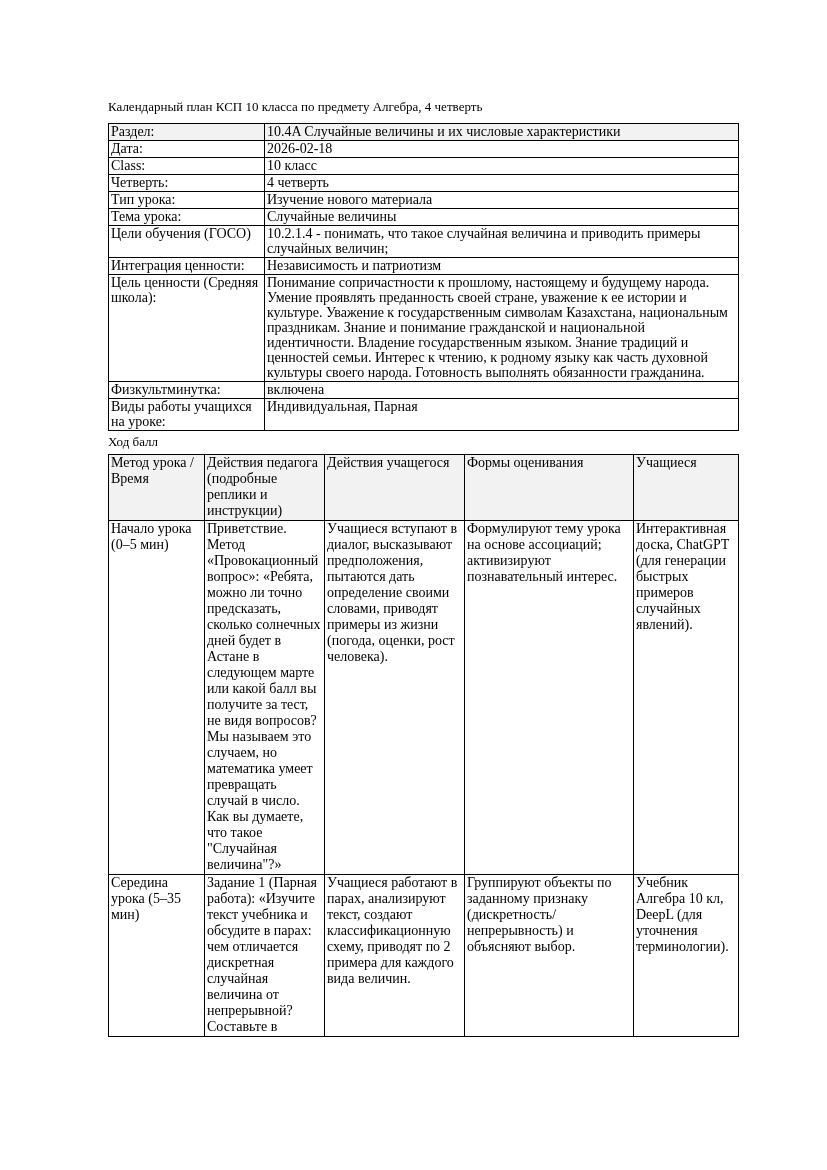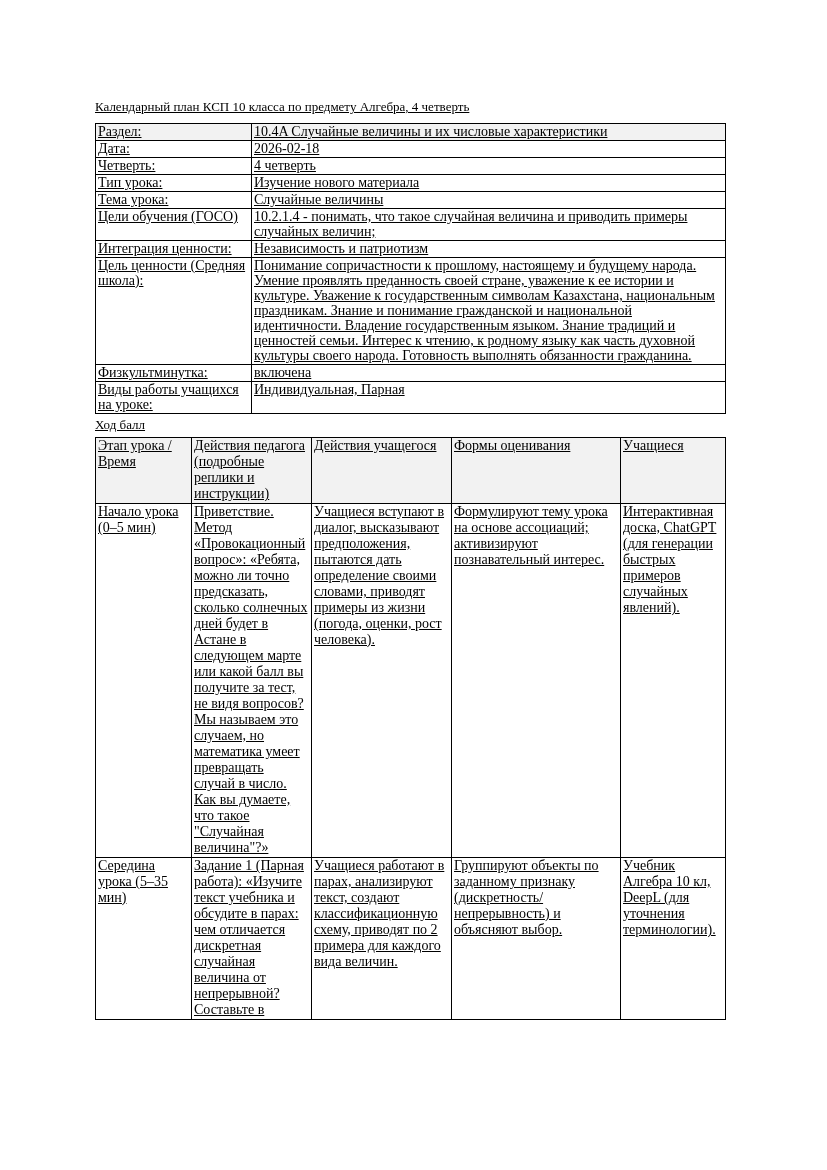--- a/index.html
+++ b/index.html
@@ -8,24 +8,23 @@
     background: #ffffff;
     width: 827px;
     height: 1170px;
     font-family: "Liberation Serif", "DejaVu Serif", serif;
     color: #000000;
     position: relative;
     overflow: hidden;
   }
   .page {
     position: absolute;
-    left: 95px;
+    left: 108px;
     top: 99px;
     width: 630px;
-    text-decoration: underline;
   }
   .doc-title {
     font-size: 13px;
     line-height: 15px;
     margin: 0 0 9px 0;
     white-space: nowrap;
   }
   table {
     border-collapse: collapse;
     table-layout: fixed;
@@ -63,20 +62,24 @@
     <tbody>
         <tr class="hdr">
           <td>Раздел:</td>
           <td>10.4A Случайные величины и их числовые характеристики</td>
         </tr>
         <tr>
           <td>Дата:</td>
           <td>2026-02-18</td>
         </tr>
         <tr>
+          <td>Class:</td>
+          <td>10 класс</td>
+        </tr>
+        <tr>
           <td>Четверть:</td>
           <td>4 четверть</td>
         </tr>
         <tr>
           <td>Тип урока:</td>
           <td>Изучение нового материала</td>
         </tr>
         <tr>
           <td>Тема урока:</td>
           <td>Случайные величины</td>
@@ -109,21 +112,21 @@
   <table class="lesson">
     <colgroup>
       <col style="width:96px">
       <col style="width:120px">
       <col style="width:140px">
       <col style="width:169px">
       <col style="width:105px">
     </colgroup>
     <thead>
       <tr class="hdr">
-          <td>Этап урока / Время</td>
+          <td>Метод урока / Время</td>
           <td>Действия педагога (подробные реплики и инструкции)</td>
           <td>Действия учащегося</td>
           <td>Формы оценивания</td>
           <td>Учащиеся</td>
         </tr>
     </thead>
     <tbody>
         <tr>
           <td>Начало урока (0–5 мин)</td>
           <td>Приветствие. Метод «Провокационный вопрос»: «Ребята, можно ли точно предсказать, сколько солнечных дней будет в Астане в следующем марте или какой балл вы получите за тест, не видя вопросов? Мы называем это случаем, но математика умеет превращать случай в число. Как вы думаете, что такое "Случайная величина"?»</td>

